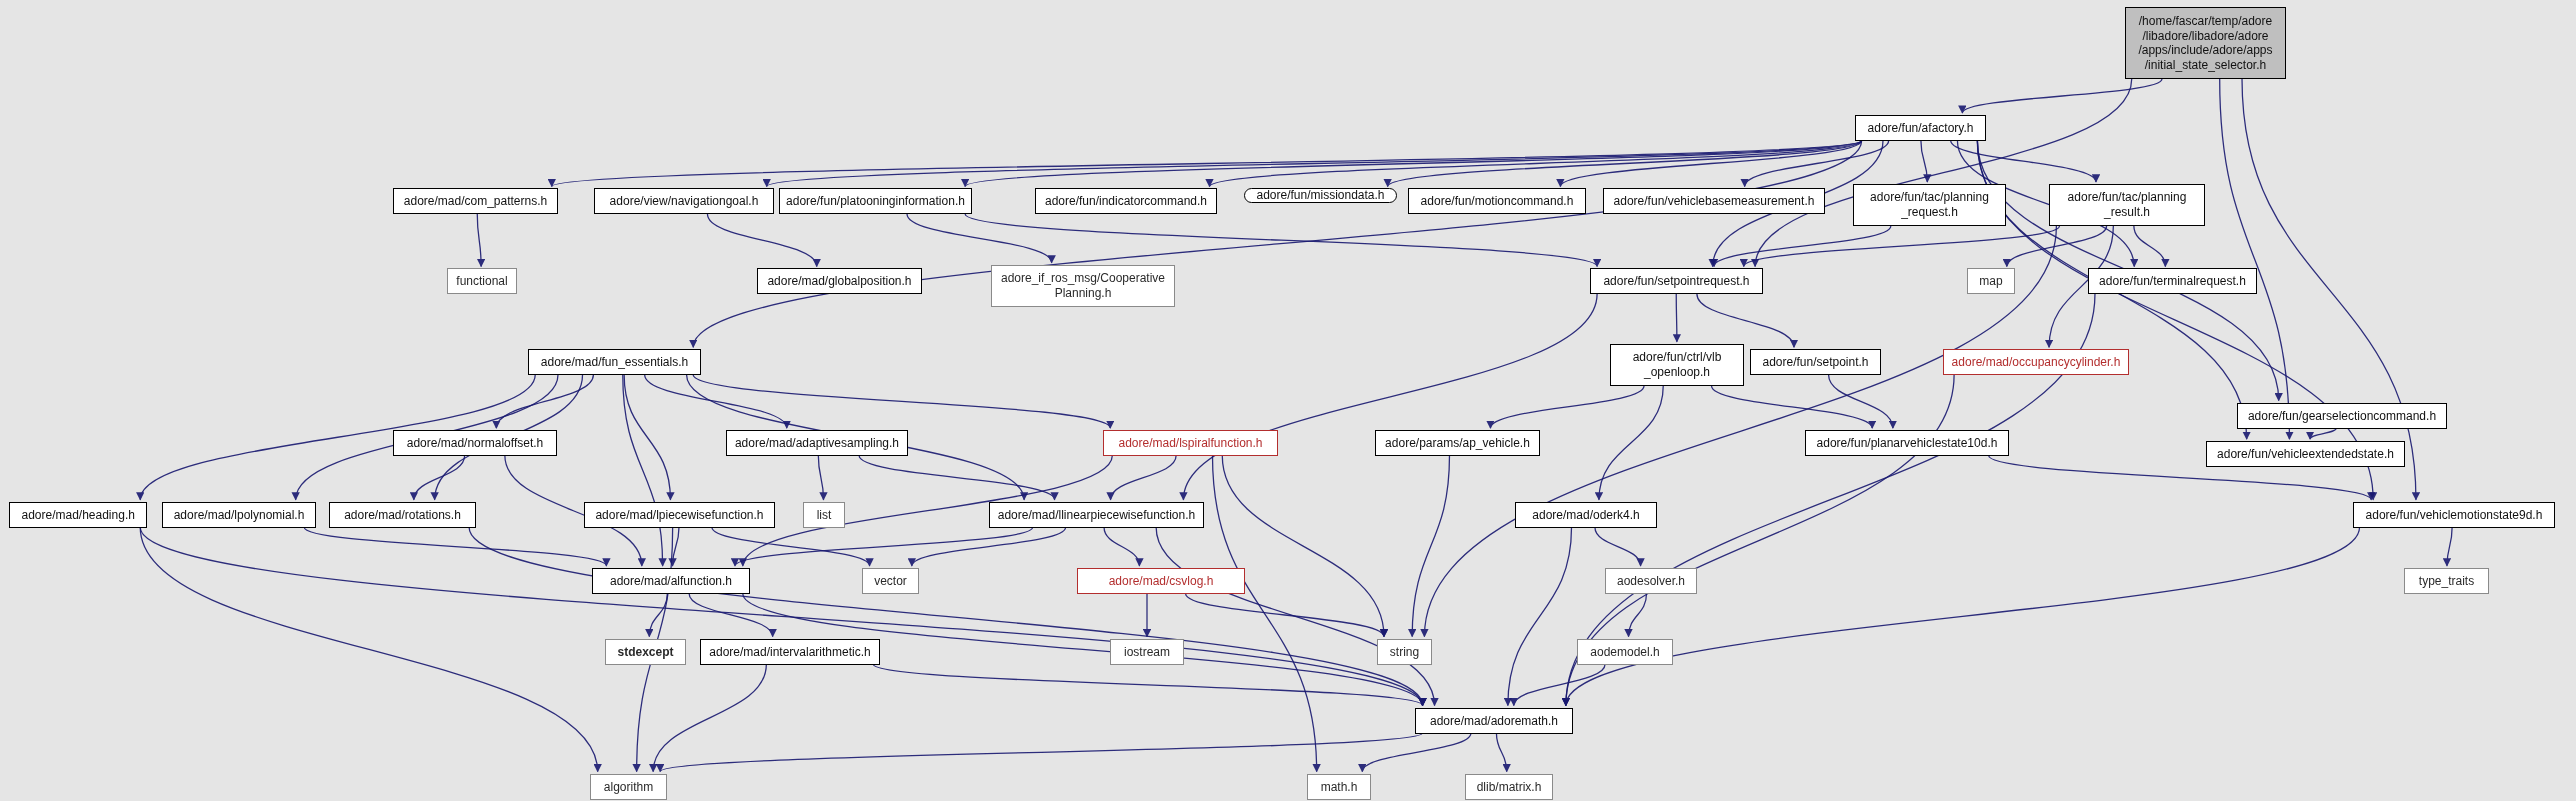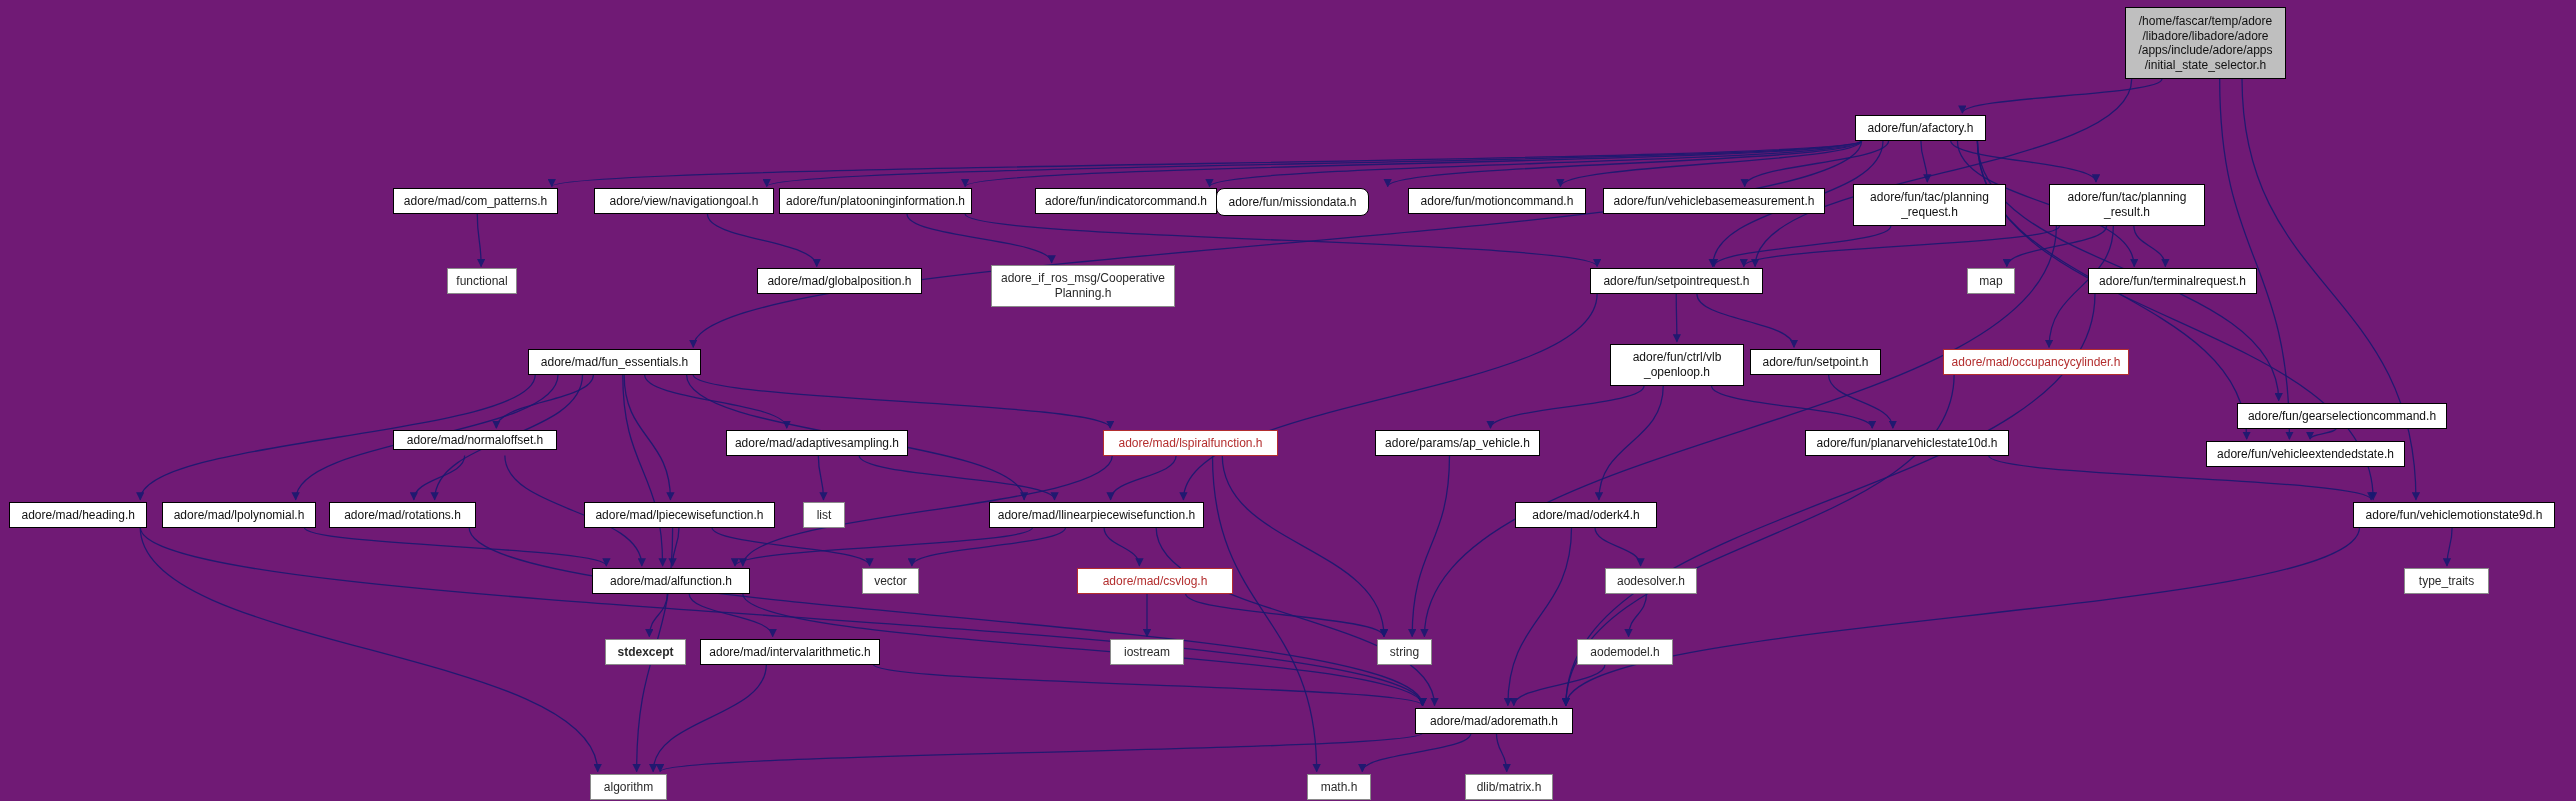--- a/index.html
+++ b/index.html
@@ -1,19 +1,19 @@
 <!DOCTYPE html>
 <html style="font-size:14.7px"><head>
 <meta charset="utf-8">
 <style>
   html,body{margin:0;padding:0;background:#ffffff;}
   #canvas{
     position:relative;
     width:2576px;height:801px;
-    background:#701a75;
+    background:#e5e5e5;
     font-family:"Liberation Sans", sans-serif;
     overflow:hidden;
   }
   #edge-layer{position:absolute;left:0;top:0;}
   .node{
     position:absolute;
     box-sizing:border-box;
     display:flex;align-items:center;justify-content:center;
     text-align:center;
     border:0.9px solid #000000;
@@ -128,57 +128,57 @@
     </svg>
 <div class="node root" style="left: 2125px; top: 7.4px; width: 161px; height: 72px;"><span>/home/fascar/temp/adore
 /libadore/libadore/adore
 /apps/include/adore/apps
 /initial_state_selector.h</span></div>
     <div class="node normal" style="left: 1855px; top: 115px; width: 131px; height: 26px;"><span>adore/fun/afactory.h</span></div>
     <div class="node normal" style="left: 393px; top: 188px; width: 165px; height: 26px;"><span>adore/mad/com_patterns.h</span></div>
     <div class="node normal" style="left: 594px; top: 188px; width: 180px; height: 26px;"><span>adore/view/navigationgoal.h</span></div>
     <div class="node normal" style="left: 779px; top: 188px; width: 193px; height: 26px;"><span>adore/fun/platooninginformation.h</span></div>
     <div class="node normal" style="left: 1035px; top: 188px; width: 182px; height: 26px;"><span>adore/fun/indicatorcommand.h</span></div>
-    <div class="node normal" style="left: 1216px; top: 188px; width: 153px; height: 28px; border-radius: 8px;"><span>adore/fun/missiondata.h</span></div>
+    <div class="node normal" style="left: 1244px; top: 188px; width: 153px; height: 15px; border-radius: 8px;"><span>adore/fun/missiondata.h</span></div>
     <div class="node normal" style="left: 1408px; top: 188px; width: 178px; height: 26px;"><span>adore/fun/motioncommand.h</span></div>
     <div class="node normal" style="left: 1603px; top: 188px; width: 222px; height: 26px;"><span>adore/fun/vehiclebasemeasurement.h</span></div>
     <div class="node normal" style="left: 1853px; top: 184px; width: 153px; height: 42px;"><span>adore/fun/tac/planning
 _request.h</span></div>
     <div class="node normal" style="left: 2049px; top: 184px; width: 156px; height: 42px;"><span>adore/fun/tac/planning
 _result.h</span></div>
     <div class="node plain" style="left: 447px; top: 268px; width: 70px; height: 26px; text-align: center;"><span>functional</span></div>
     <div class="node normal" style="left: 757px; top: 268px; width: 165px; height: 26px;"><span>adore/mad/globalposition.h</span></div>
     <div class="node plain" style="left: 991px; top: 265px; width: 184px; height: 42px;"><span>adore_if_ros_msg/Cooperative
 Planning.h</span></div>
     <div class="node normal" style="left: 1590px; top: 268px; width: 173px; height: 26px;"><span>adore/fun/setpointrequest.h</span></div>
     <div class="node plain" style="left: 1967px; top: 268px; width: 48px; height: 26px;"><span>map</span></div>
     <div class="node normal" style="left: 2088px; top: 268px; width: 169px; height: 26px;"><span>adore/fun/terminalrequest.h</span></div>
     <div class="node normal" style="left: 528px; top: 349px; width: 173px; height: 26px;"><span>adore/mad/fun_essentials.h</span></div>
     <div class="node normal" style="left: 1610px; top: 344px; width: 134px; height: 42px;"><span>adore/fun/ctrl/vlb
 _openloop.h</span></div>
     <div class="node normal" style="left: 1750px; top: 349px; width: 131px; height: 26px;"><span>adore/fun/setpoint.h</span></div>
     <div class="node truncated" style="left: 1943px; top: 349px; width: 186px; height: 26px;"><span>adore/mad/occupancycylinder.h</span></div>
     <div class="node normal" style="left: 2237px; top: 403px; width: 210px; height: 26px;"><span>adore/fun/gearselectioncommand.h</span></div>
-    <div class="node normal" style="left: 393px; top: 430px; width: 164px; height: 20px;"><span>adore/mad/normaloffset.h</span></div>
+    <div class="node normal" style="left: 393px; top: 430px; width: 164px; height: 26px;"><span>adore/mad/normaloffset.h</span></div>
     <div class="node normal" style="left: 726px; top: 430px; width: 182px; height: 26px;"><span>adore/mad/adaptivesampling.h</span></div>
     <div class="node truncated" style="left: 1103px; top: 430px; width: 175px; height: 26px;"><span>adore/mad/lspiralfunction.h</span></div>
     <div class="node normal" style="left: 1375px; top: 430px; width: 165px; height: 26px;"><span>adore/params/ap_vehicle.h</span></div>
     <div class="node normal" style="left: 1805px; top: 430px; width: 204px; height: 26px;"><span>adore/fun/planarvehiclestate10d.h</span></div>
     <div class="node normal" style="left: 2206px; top: 441px; width: 199px; height: 26px;"><span>adore/fun/vehicleextendedstate.h</span></div>
     <div class="node normal" style="left: 9.2px; top: 502px; width: 138px; height: 26px;"><span>adore/mad/heading.h</span></div>
     <div class="node normal" style="left: 162px; top: 502px; width: 154px; height: 26px;"><span>adore/mad/lpolynomial.h</span></div>
     <div class="node normal" style="left: 329px; top: 502px; width: 147px; height: 26px;"><span>adore/mad/rotations.h</span></div>
     <div class="node normal" style="left: 584px; top: 502px; width: 191px; height: 26px;"><span>adore/mad/lpiecewisefunction.h</span></div>
     <div class="node plain" style="left: 803px; top: 502px; width: 42px; height: 26px;"><span>list</span></div>
     <div class="node normal" style="left: 989px; top: 502px; width: 215px; height: 26px;"><span>adore/mad/llinearpiecewisefunction.h</span></div>
     <div class="node normal" style="left: 1515px; top: 502px; width: 142px; height: 26px;"><span>adore/mad/oderk4.h</span></div>
     <div class="node normal" style="left: 2353px; top: 502px; width: 202px; height: 26px;"><span>adore/fun/vehiclemotionstate9d.h</span></div>
     <div class="node normal" style="left: 592px; top: 568px; width: 158px; height: 26px;"><span>adore/mad/alfunction.h</span></div>
     <div class="node plain" style="left: 862px; top: 568px; width: 57px; height: 26px;"><span>vector</span></div>
-    <div class="node truncated" style="left: 1077px; top: 568px; width: 156px; height: 26px;"><span>adore/mad/csvlog.h</span></div>
+    <div class="node truncated" style="left: 1077px; top: 568px; width: 168px; height: 26px;"><span>adore/mad/csvlog.h</span></div>
     <div class="node plain" style="left: 1605px; top: 568px; width: 92px; height: 26px;"><span>aodesolver.h</span></div>
     <div class="node plain" style="left: 2404px; top: 568px; width: 85px; height: 26px;"><span>type_traits</span></div>
     <div class="node plain" style="left: 605px; top: 639px; width: 81px; height: 26px; font-weight: bold;"><span>stdexcept</span></div>
     <div class="node normal" style="left: 700px; top: 639px; width: 180px; height: 26px;"><span>adore/mad/intervalarithmetic.h</span></div>
     <div class="node plain" style="left: 1110px; top: 639px; width: 74px; height: 26px;"><span>iostream</span></div>
     <div class="node plain" style="left: 1377px; top: 639px; width: 55px; height: 26px;"><span>string</span></div>
     <div class="node plain" style="left: 1577px; top: 639px; width: 96px; height: 26px; justify-content: center;"><span>aodemodel.h</span></div>
     <div class="node normal" style="left: 1415px; top: 708px; width: 158px; height: 26px;"><span>adore/mad/adoremath.h</span></div>
     <div class="node plain" style="left: 590px; top: 774px; width: 77px; height: 26px;"><span>algorithm</span></div>
     <div class="node plain" style="left: 1307px; top: 774px; width: 64px; height: 26px;"><span>math.h</span></div>

